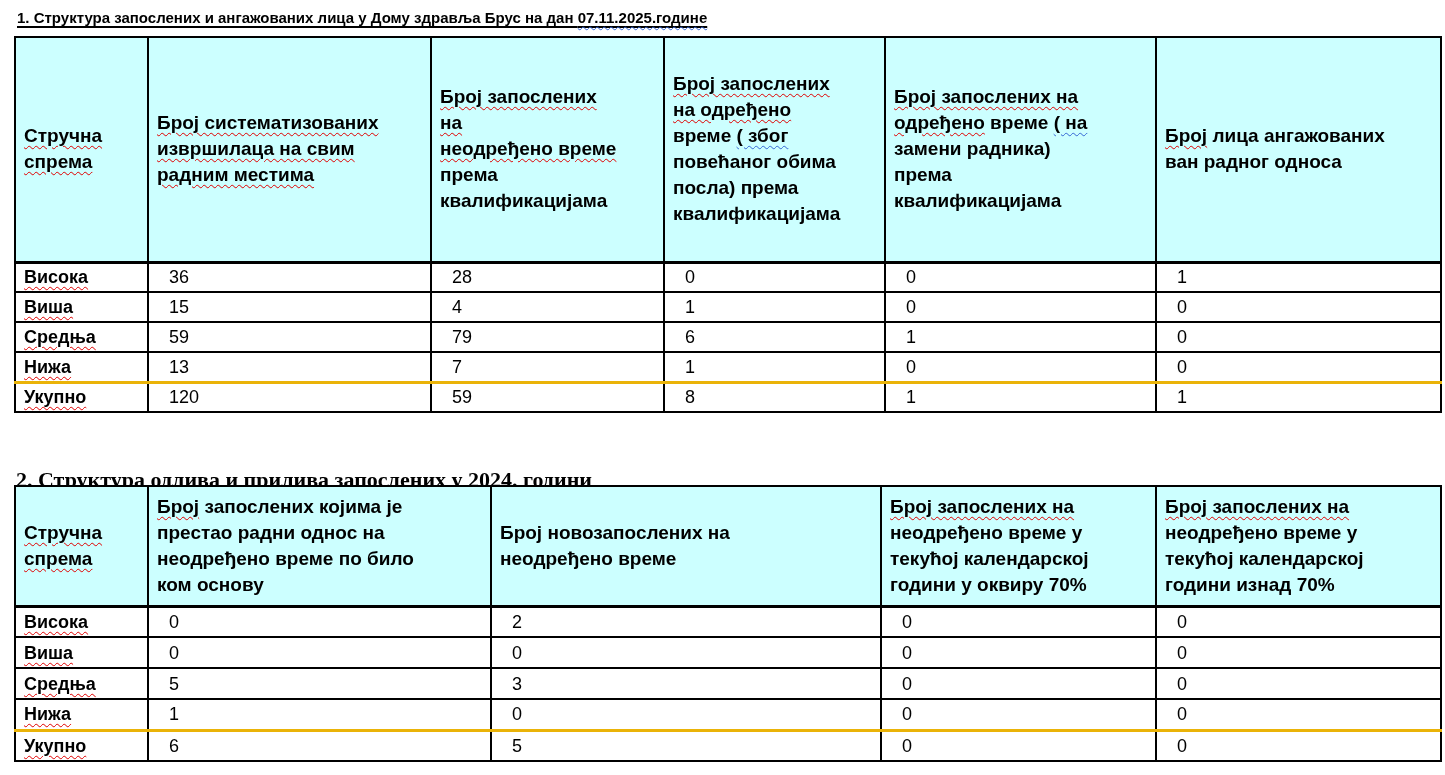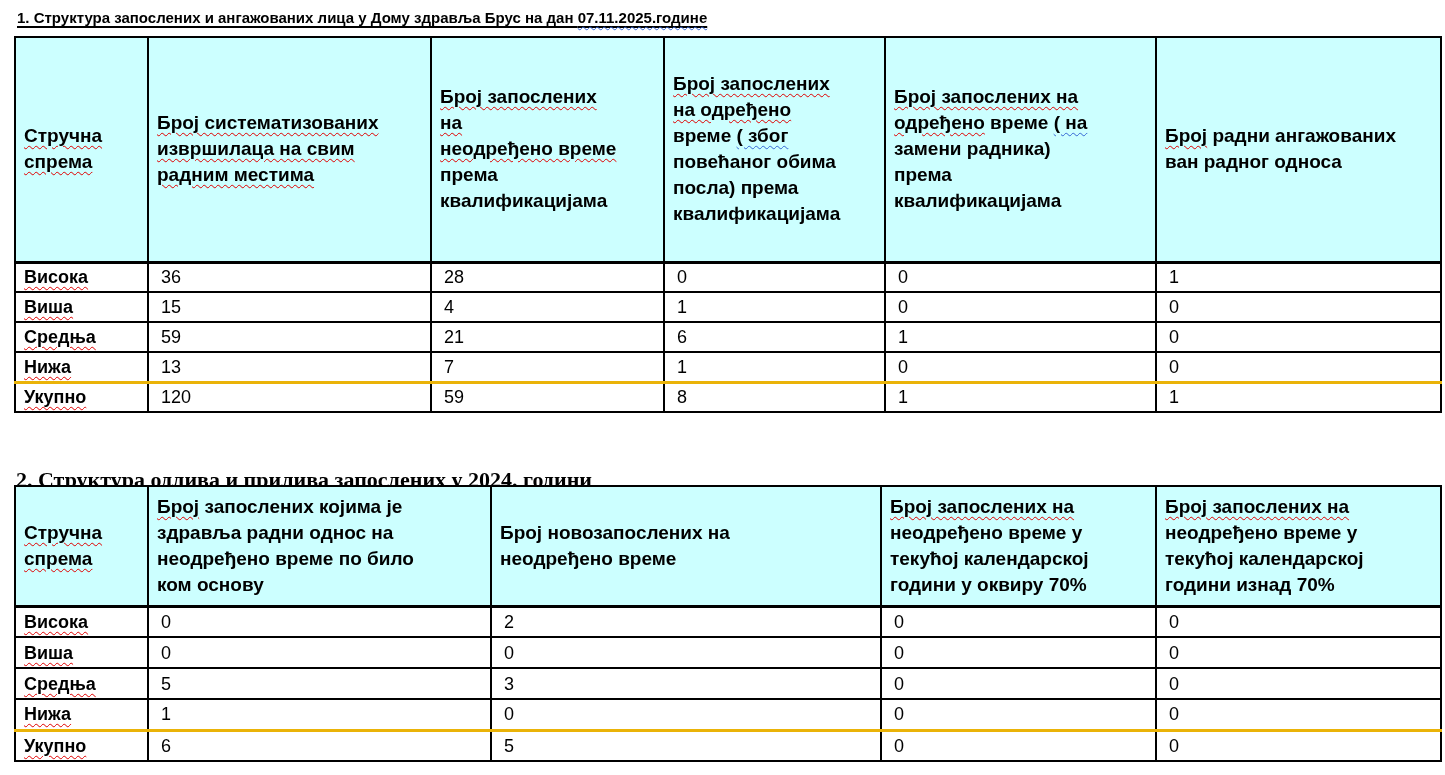--- a/index.html
+++ b/index.html
@@ -34,21 +34,21 @@
     background:#CCFFFF;
     font-weight:bold;text-align:left;vertical-align:middle;
     padding:4px 8px;font-size:19px;line-height:26px;
     white-space:pre-line;
     border-bottom:3px solid #000;
   }
   .tbl td{
     font-size:18px;line-height:24px;vertical-align:middle;
     padding:1px 8px;background:#fff;
   }
-  td.val{padding-left:12px;}
+  td.val{padding-left:20px;}
   td.lbl{font-weight:bold;}
   tr.total td{border-top:3px solid #eab308;}
   .t1{left:14px;top:36px;}
   .t1 thead tr{height:225px;}
   .t1 tbody tr{height:30px;}
   .t2{left:14px;top:485px;}
   .t2 thead tr{height:120px;}
   .t2 tbody tr{height:31px;}
   .sq-red{
     text-decoration-line:underline;text-decoration-style:wavy;
@@ -93,21 +93,21 @@
 на одређено</span><span>
 време </span><span class="sq-blue">( због</span><span>
 повећаног обима
 посла) према
 квалификацијама</span></th>
       <th><span class="sq-red">Број запослених на
 одређено</span><span> време </span><span class="sq-blue">( на</span><span>
 замени радника)
 према
 квалификацијама</span></th>
-      <th><span class="sq-red">Број</span><span> радни ангажованих
+      <th><span class="sq-red">Број</span><span> лица ангажованих
 ван радног односа</span></th>
     </tr>
   </thead>
   <tbody>
     <tr>
       <td class="lbl"><span class="sq-red">Висока</span></td>
       <td class="val">36</td>
       <td class="val">28</td>
       <td class="val">0</td>
       <td class="val">0</td>
@@ -117,21 +117,21 @@
       <td class="lbl"><span class="sq-red">Виша</span></td>
       <td class="val">15</td>
       <td class="val">4</td>
       <td class="val">1</td>
       <td class="val">0</td>
       <td class="val">0</td>
     </tr>
     <tr>
       <td class="lbl"><span class="sq-red">Средња</span></td>
       <td class="val">59</td>
-      <td class="val">21</td>
+      <td class="val">79</td>
       <td class="val">6</td>
       <td class="val">1</td>
       <td class="val">0</td>
     </tr>
     <tr>
       <td class="lbl"><span class="sq-red">Нижа</span></td>
       <td class="val">13</td>
       <td class="val">7</td>
       <td class="val">1</td>
       <td class="val">0</td>
@@ -158,21 +158,21 @@
       <col style="width:343px">
       <col style="width:390px">
     <col style="width:275px">
       <col style="width:285px">
   </colgroup>
   <thead>
     <tr>
       <th><span class="sq-red">Стручна
 спрема</span></th>
       <th><span class="sq-red">Број</span><span> запослених којима је
-здравља радни однос на
+престао радни однос на
 неодређено време по било
 ком основу</span></th>
       <th><span>Број новозапослених на
 неодређено време</span></th>
       <th><span class="sq-red">Број запослених на</span><span>
 неодређено време у
 текућој календарској
 години у оквиру 70%</span></th>
       <th><span class="sq-red">Број запослених на</span><span>
 неодређено време у

